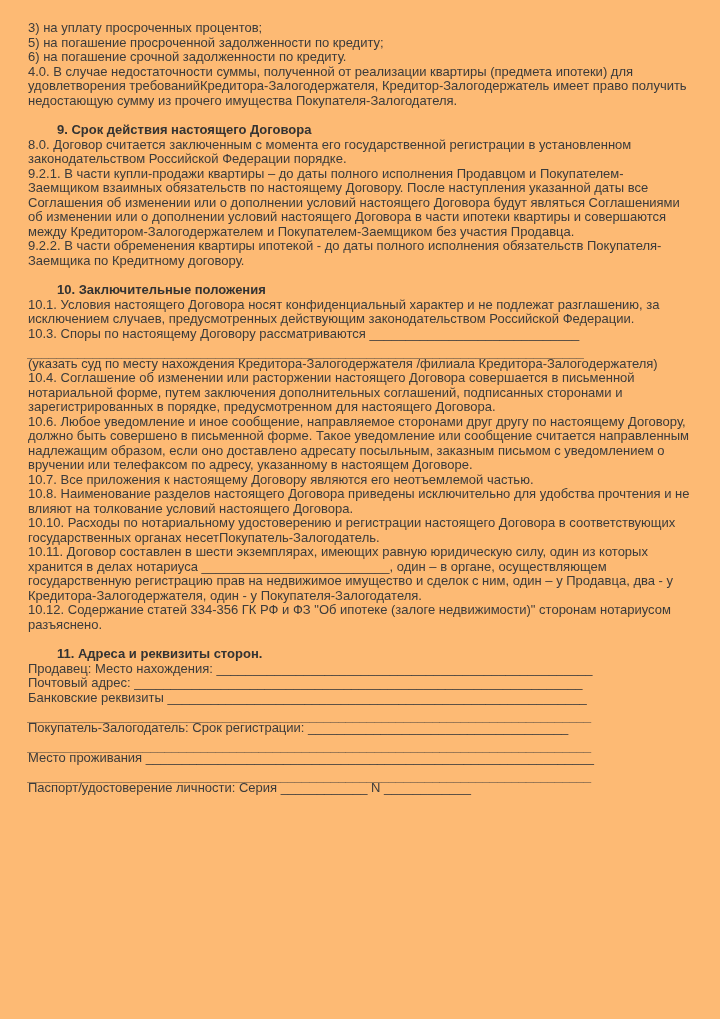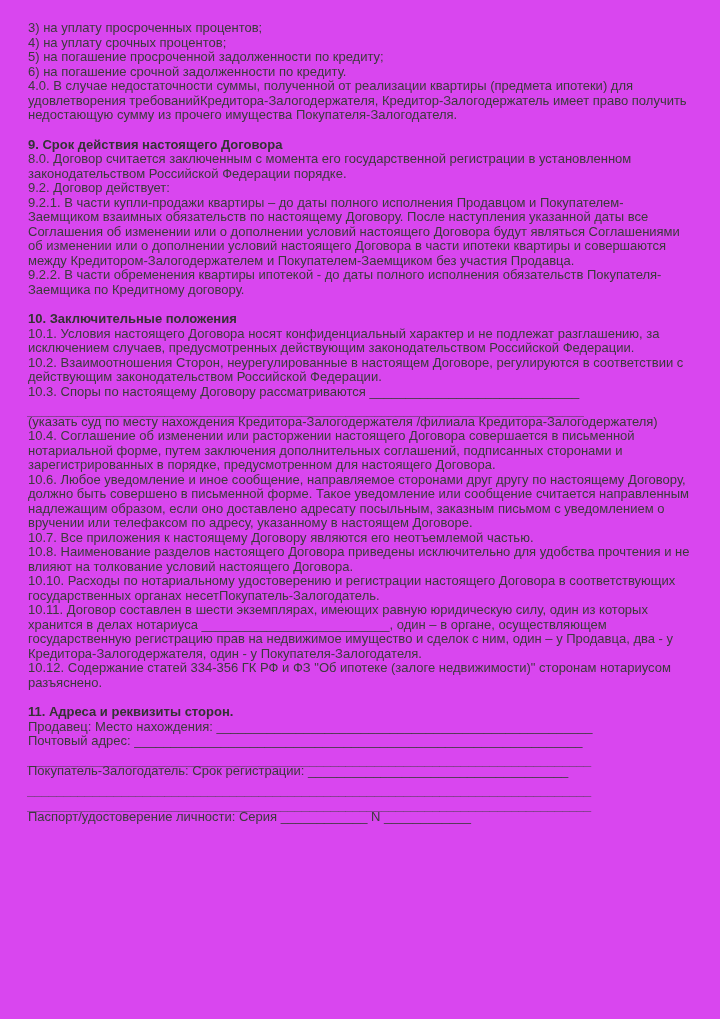--- a/index.html
+++ b/index.html
@@ -5,77 +5,77 @@
   html, body {
     margin: 0;
     padding: 0;
     background: #ffffff;
   }
   .page {
     position: relative;
     width: 720px;
     height: 1019px;
     box-sizing: border-box;
-    background: #d946ef;
+    background: #fdba74;
     padding: 21px 26px 0 28px;
     font-family: "Liberation Sans", "DejaVu Sans", sans-serif;
     font-size: 13px;
     line-height: 14.5px;
     color: #3b3b3b;
     overflow: hidden;
   }
   .block {
     margin: 0;
     white-space: pre-wrap;
     overflow-wrap: break-word;
   }
   .block.h {
     font-weight: bold;
     color: #333333;
   }
   .block.gap-before {
     margin-top: 15px;
+    margin-left: 29px;
   }
   .block.uline {
     margin-top: 5px;
     margin-bottom: -4px;
     letter-spacing: 0;
     font-style: italic;
   }
 </style>
 </head>
 <body>
 
 <div class="page">
   <div>
       <p class="block p">3) на уплату просроченных процентов;</p>
-      <p class="block p">4) на уплату срочных процентов;</p>
       <p class="block p">5) на погашение просроченной задолженности по кредиту;</p>
       <p class="block p">6) на погашение срочной задолженности по кредиту.</p>
       <p class="block p">4.0. В случае недостаточности суммы, полученной от реализации квартиры (предмета ипотеки) для удовлетворения требованийКредитора-Залогодержателя, Кредитор-Залогодержатель имеет право получить недостающую сумму из прочего имущества Покупателя-Залогодателя.</p>
       <p class="block h gap-before">9. Срок действия настоящего Договора</p>
       <p class="block p">8.0. Договор считается заключенным с момента его государственной регистрации в установленном законодательством Российской Федерации порядке.</p>
-      <p class="block p">9.2. Договор действует:</p>
       <p class="block p">9.2.1. В части купли-продажи квартиры – до даты полного исполнения Продавцом и Покупателем-Заемщиком взаимных обязательств по настоящему Договору. После наступления указанной даты все Соглашения об изменении или о дополнении условий настоящего Договора будут являться Соглашениями об изменении или о дополнении условий настоящего Договора в части ипотеки квартиры и совершаются между Кредитором-Залогодержателем и Покупателем-Заемщиком без участия Продавца.</p>
       <p class="block p">9.2.2. В части обременения квартиры ипотекой - до даты полного исполнения обязательств Покупателя-Заемщика по Кредитному договору.</p>
       <p class="block h gap-before">10. Заключительные положения</p>
       <p class="block p">10.1. Условия настоящего Договора носят конфиденциальный характер и не подлежат разглашению, за исключением случаев, предусмотренных действующим законодательством Российской Федерации.</p>
-      <p class="block p">10.2. Взаимоотношения Сторон, неурегулированные в настоящем Договоре, регулируются в соответствии с действующим законодательством Российской Федерации.</p>
       <p class="block p">10.3. Споры по настоящему Договору рассматриваются _____________________________</p>
       <p class="block uline">_____________________________________________________________________________</p>
       <p class="block p">(указать суд по месту нахождения Кредитора-Залогодержателя /филиала Кредитора-Залогодержателя)</p>
       <p class="block p">10.4. Соглашение об изменении или расторжении настоящего Договора совершается в письменной нотариальной форме, путем заключения дополнительных соглашений, подписанных сторонами и зарегистрированных в порядке, предусмотренном для настоящего Договора.</p>
       <p class="block p">10.6. Любое уведомление и иное сообщение, направляемое сторонами друг другу по настоящему Договору, должно быть совершено в письменной форме. Такое уведомление или сообщение считается направленным надлежащим образом, если оно доставлено адресату посыльным, заказным письмом с уведомлением о вручении или телефаксом по адресу, указанному в настоящем Договоре.</p>
       <p class="block p">10.7. Все приложения к настоящему Договору являются его неотъемлемой частью.</p>
       <p class="block p">10.8. Наименование разделов настоящего Договора приведены исключительно для удобства прочтения и не влияют на толкование условий настоящего Договора.</p>
       <p class="block p">10.10. Расходы по нотариальному удостоверению и регистрации настоящего Договора в соответствующих государственных органах несетПокупатель-Залогодатель.</p>
       <p class="block p">10.11. Договор составлен в шести экземплярах, имеющих равную юридическую силу, один из которых хранится в делах нотариуса __________________________, один – в органе, осуществляющем государственную регистрацию прав на недвижимое имущество и сделок с ним, один – у Продавца, два - у Кредитора-Залогодержателя, один - у Покупателя-Залогодателя.</p>
       <p class="block p">10.12. Содержание статей 334-356 ГК РФ и ФЗ "Об ипотеке (залоге недвижимости)" сторонам нотариусом разъяснено.</p>
       <p class="block h gap-before">11. Адреса и реквизиты сторон.</p>
       <p class="block p">Продавец: Место нахождения: ____________________________________________________</p>
       <p class="block p">Почтовый адрес: ______________________________________________________________</p>
+      <p class="block p">Банковские реквизиты __________________________________________________________</p>
       <p class="block uline">______________________________________________________________________________</p>
       <p class="block p">Покупатель-Залогодатель: Срок регистрации: ____________________________________</p>
       <p class="block uline">______________________________________________________________________________</p>
+      <p class="block p">Место проживания ______________________________________________________________</p>
       <p class="block uline">______________________________________________________________________________</p>
       <p class="block p">Паспорт/удостоверение личности: Серия ____________ N ____________</p>
     </div>
 </div>
 
 </body></html>

